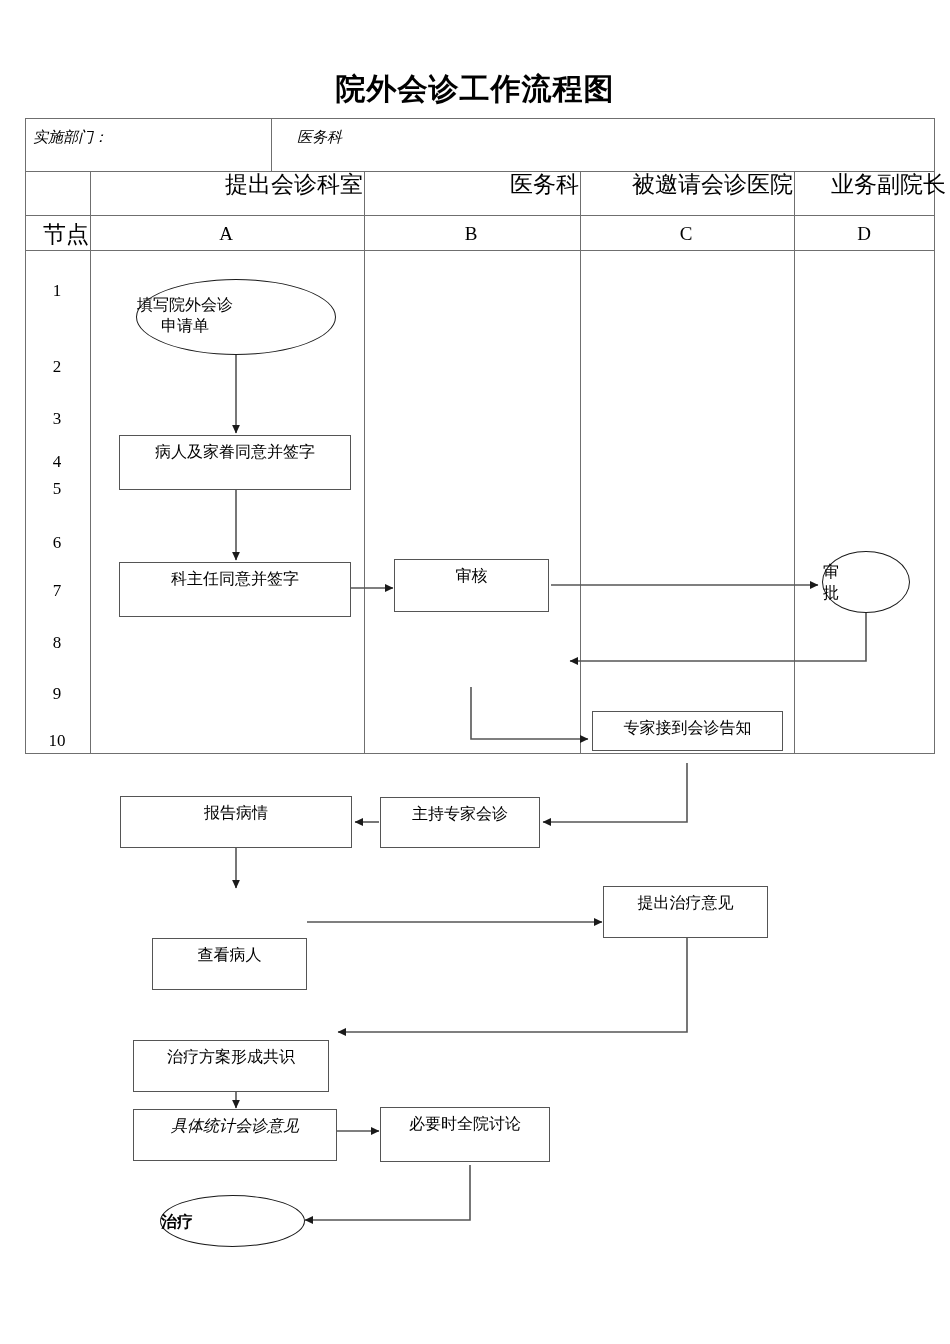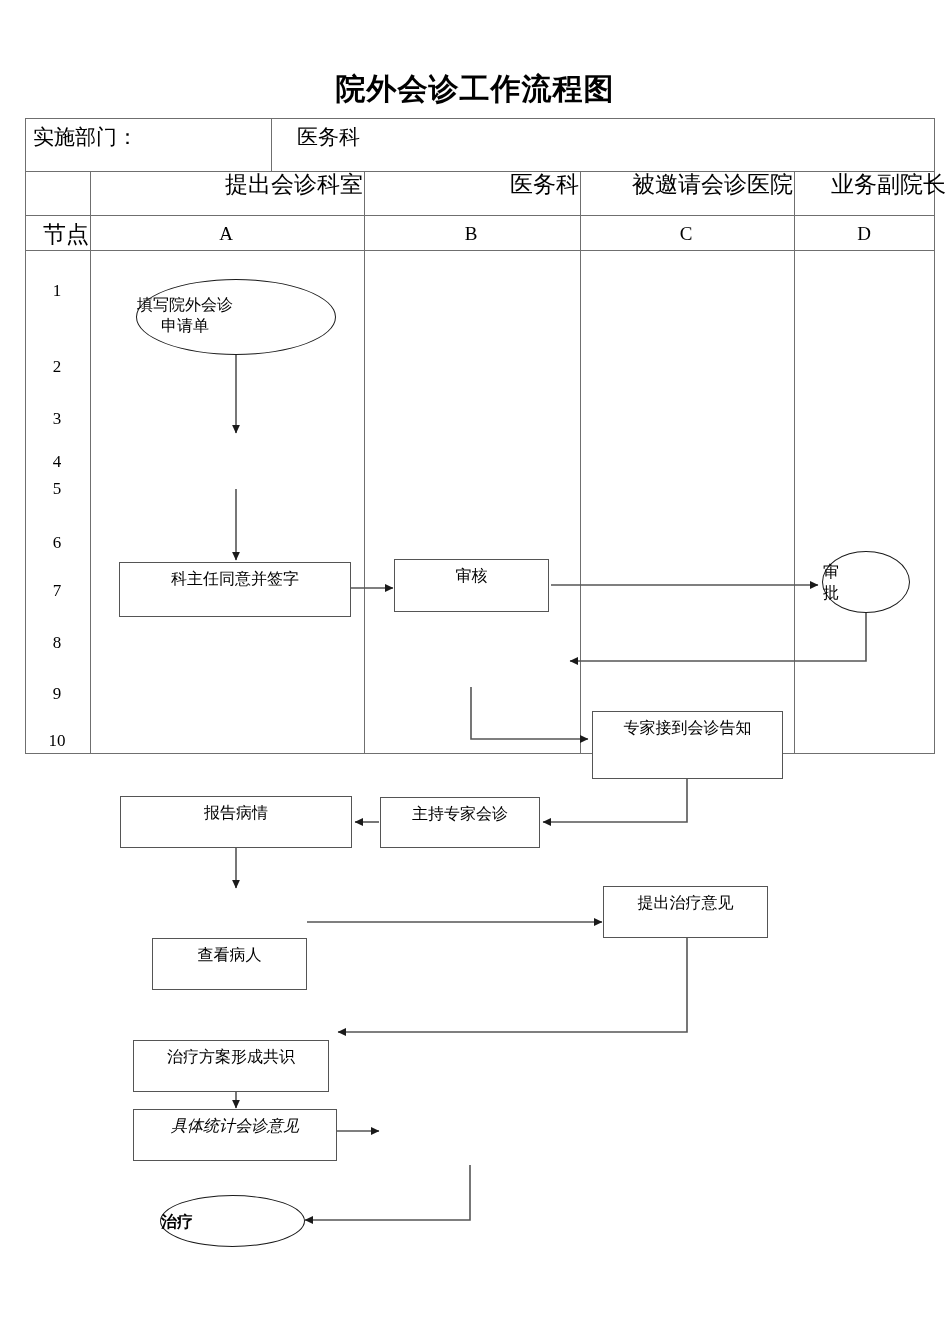--- a/index.html
+++ b/index.html
@@ -49,23 +49,24 @@
     border-top: 1px solid #6f6f6f;
   }
   .vline {
     position: absolute;
     width: 0;
     border-left: 1px solid #6f6f6f;
   }
 
   .cell-text {
     position: absolute;
-    font-size: 21px;
+    font-size: 15px;
     line-height: 20px;
     white-space: nowrap;
+    font-style: italic;
   }
   .cell-center {
     position: absolute;
     text-align: right;
     font-size: 23px;
     line-height: 20px;
     font-family: Liberation Serif, serif;
   }
   .col-letter {
     position: absolute;
@@ -211,38 +212,41 @@
     </g>
   </svg>
 
   <div class="fellipse toppad" style="left:136px;top:279px;width:200px;height:76px;">
     <span class="stack">
       <span>填写院外会诊</span><br>
       <span>申请单</span>
     </span>
   </div>
 
+  <div class="fbox" style="left:119px;top:435px;width:232px;height:55px;">
+    <span>病人及家眷同意并签字</span>
+  </div>
 
   <div class="fbox" style="left:119px;top:562px;width:232px;height:55px;">
     <span>科主任同意并签字</span>
   </div>
 
   <div class="fbox" style="left:394px;top:559px;width:155px;height:53px;">
     <span>审核</span>
   </div>
 
   <div class="fellipse" style="left:822px;top:551px;width:88px;height:62px;">
     <span class="stack">
       <span>审</span><br>
       <span>批</span>
     </span>
   </div>
 
 
-  <div class="fbox" style="left:592px;top:711px;width:191px;height:68px;">
+  <div class="fbox" style="left:592px;top:711px;width:191px;height:40px;">
     <span>专家接到会诊告知</span>
   </div>
 
   <div class="fbox" style="left:380px;top:797px;width:160px;height:51px;">
     <span>主持专家会诊</span>
   </div>
 
   <div class="fbox" style="left:120px;top:796px;width:232px;height:52px;">
     <span>报告病情</span>
   </div>
@@ -256,18 +260,21 @@
   </div>
 
   <div class="fbox" style="left:133px;top:1012px;width:196px;height:52px;margin-top:28px;">
     <span>治疗方案形成共识</span>
   </div>
 
   <div class="fbox" style="left:133px;top:1109px;width:204px;height:52px;font-style:italic;">
     <span>具体统计会诊意见</span>
   </div>
 
+  <div class="fbox" style="left:380px;top:1107px;width:170px;height:55px;">
+    <span>必要时全院讨论</span>
+  </div>
 
   <div class="fellipse" style="left:160px;top:1195px;width:145px;height:52px;font-weight:bold;">
     <span>治疗</span>
   </div>
 
 </div>
 
 </body></html>

